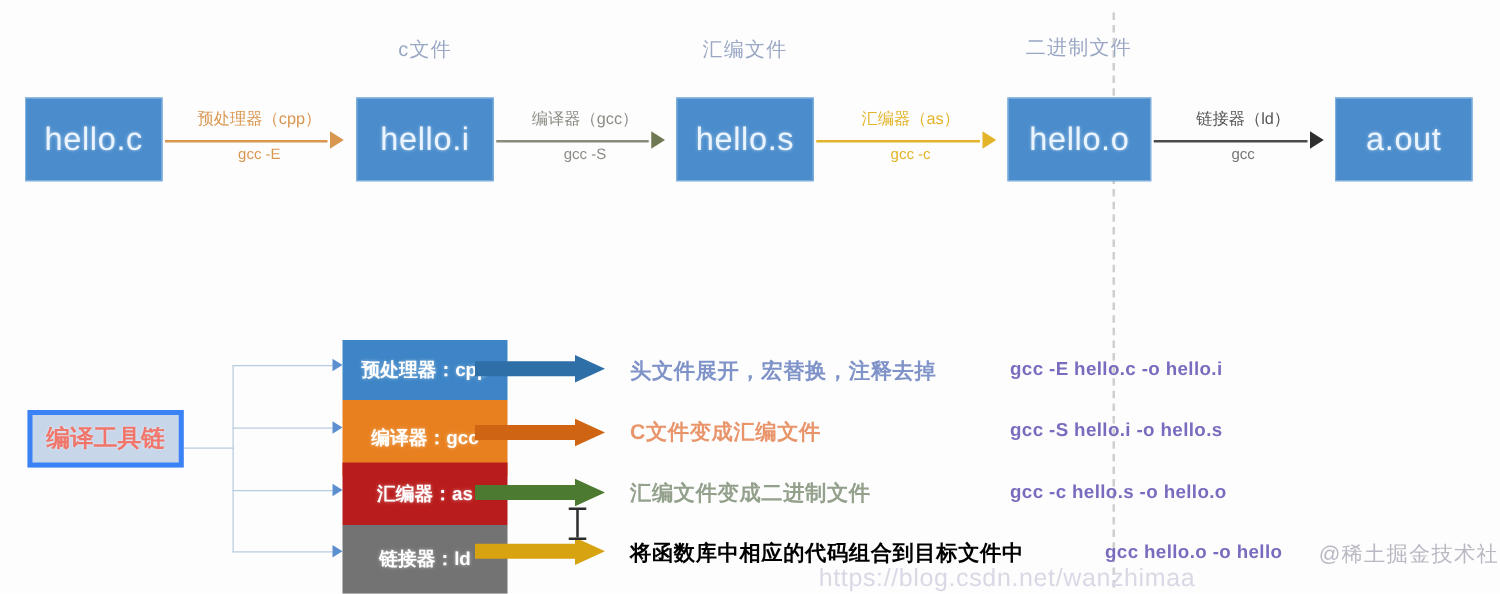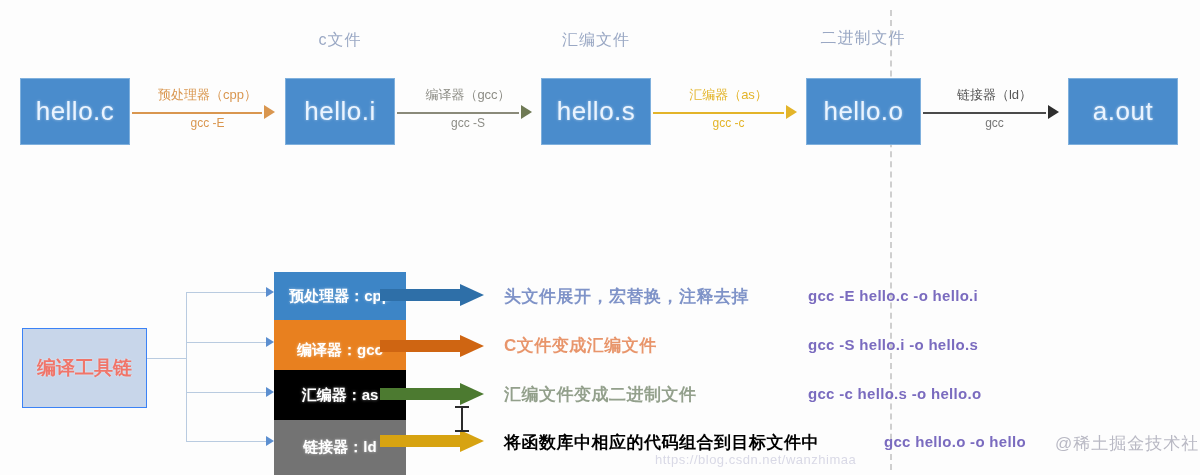--- a/index.html
+++ b/index.html
@@ -50,22 +50,22 @@
   }
 
   
   #divider{
     position:absolute;left:890px;top:10px;width:0;height:460px;
     border-left:2px dashed #cfcfcf;
   }
 
   
   #tool-box{
-    position:absolute;left:22px;top:328px;width:125px;height:80px;
-    background:#c8d6ea;border:1px solid #3b82f6;
+    position:absolute;left:22px;top:328px;width:125px;height:46px;
+    background:#c8d6ea;border:4px solid #3b82f6;
     display:flex;align-items:center;justify-content:center;
     color:#f0756a;font-size:19px;font-weight:bold;
     text-shadow:0 0 2px rgba(255,255,255,.6);
     box-sizing:border-box;
   }
   .branch{position:absolute;background:#b9cbe0;}
   .branch-head{
     position:absolute;width:0;height:0;
     border-top:5px solid transparent;border-bottom:5px solid transparent;
     border-left:8px solid #5c8fd0;
@@ -98,21 +98,21 @@
   #caret .top{position:absolute;left:0;top:0;width:14px;height:2px;background:#2b2b2b;}
   #caret .bot{position:absolute;left:0;top:24px;width:14px;height:2px;background:#2b2b2b;}
 
   
   #wm-brand{
     position:absolute;left:1055px;top:432px;
     font-size:17px;color:#b9b9c4;white-space:nowrap;letter-spacing:1px;
   }
   #wm-url{
     position:absolute;left:655px;top:452px;
-    font-size:13px;color:#d9d9e6;white-space:nowrap;letter-spacing:.5px;
+    font-size:20px;color:#d9d9e6;white-space:nowrap;letter-spacing:.5px;
   }
 </style>
 </head>
 <body>
 
 <div id="stage">
 
   <div id="divider"></div>
 
   <div class="cap" style="left:280px;top:30px;width:120px;">c文件</div>
@@ -165,21 +165,21 @@
   <div class="branch-head" style="left:266px;top:337px;"></div>
 
   <div class="branch" style="left:186px;top:392px;width:80px;height:1px;"></div>
   <div class="branch-head" style="left:266px;top:387px;"></div>
 
   <div class="branch" style="left:186px;top:441px;width:80px;height:1px;"></div>
   <div class="branch-head" style="left:266px;top:436px;"></div>
 
   <div class="stack-cell" style="top:272px;height:48px;background:#3d85c6;">预处理器：cpp</div>
   <div class="stack-cell" style="top:320px;height:61px;background:#e8801f;">编译器：gcc</div>
-  <div class="stack-cell" style="top:370px;height:50px;background:#000000;">汇编器：as</div>
+  <div class="stack-cell" style="top:370px;height:50px;background:#b91c1c;">汇编器：as</div>
   <div class="stack-cell" style="top:420px;height:55px;background:#737373;">链接器：ld</div>
 
   <div class="big-arrow" style="left:380px;top:284px;width:105px;">
     <div class="shaft" style="width:80px;background:#2e6fa8;"></div>
     <div class="head" style="left:80px;border-left:24px solid #2e6fa8;"></div>
   </div>
   <div class="big-arrow" style="left:380px;top:335px;width:105px;">
     <div class="shaft" style="width:80px;background:#cf6512;"></div>
     <div class="head" style="left:80px;border-left:24px solid #cf6512;"></div>
   </div>

